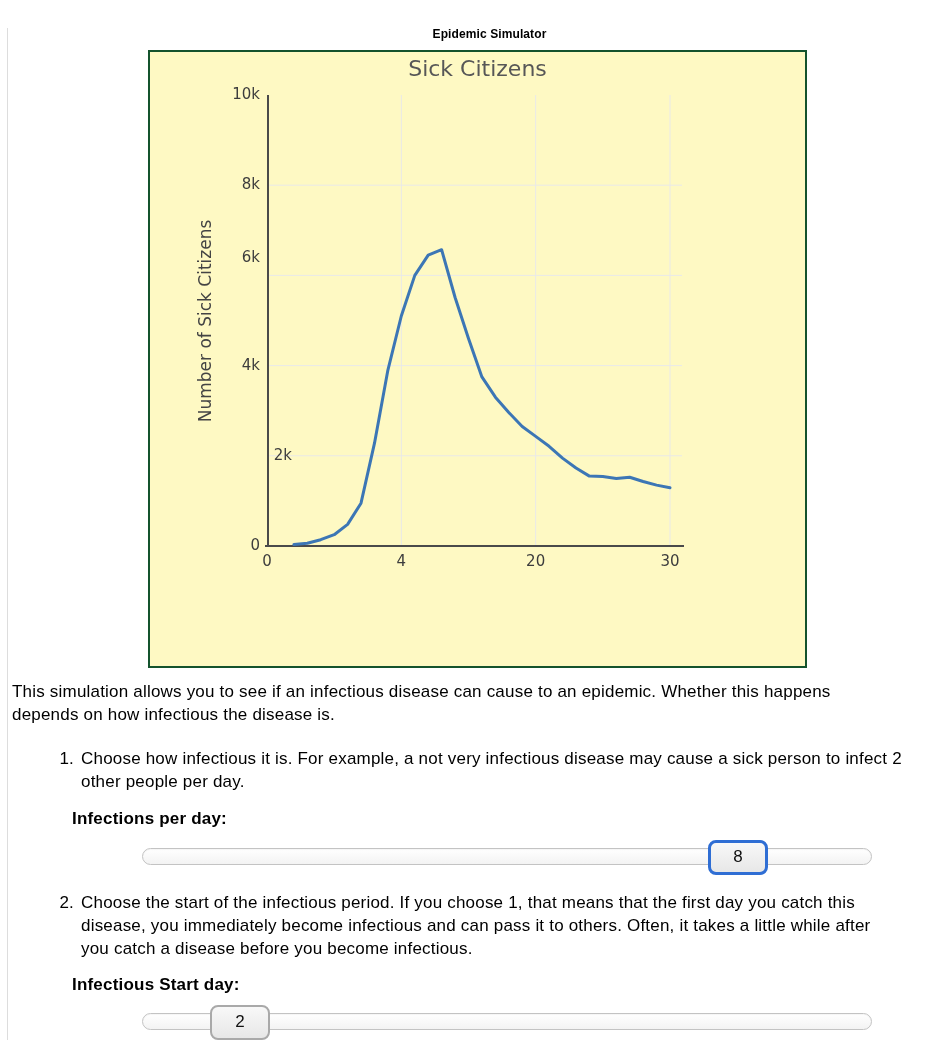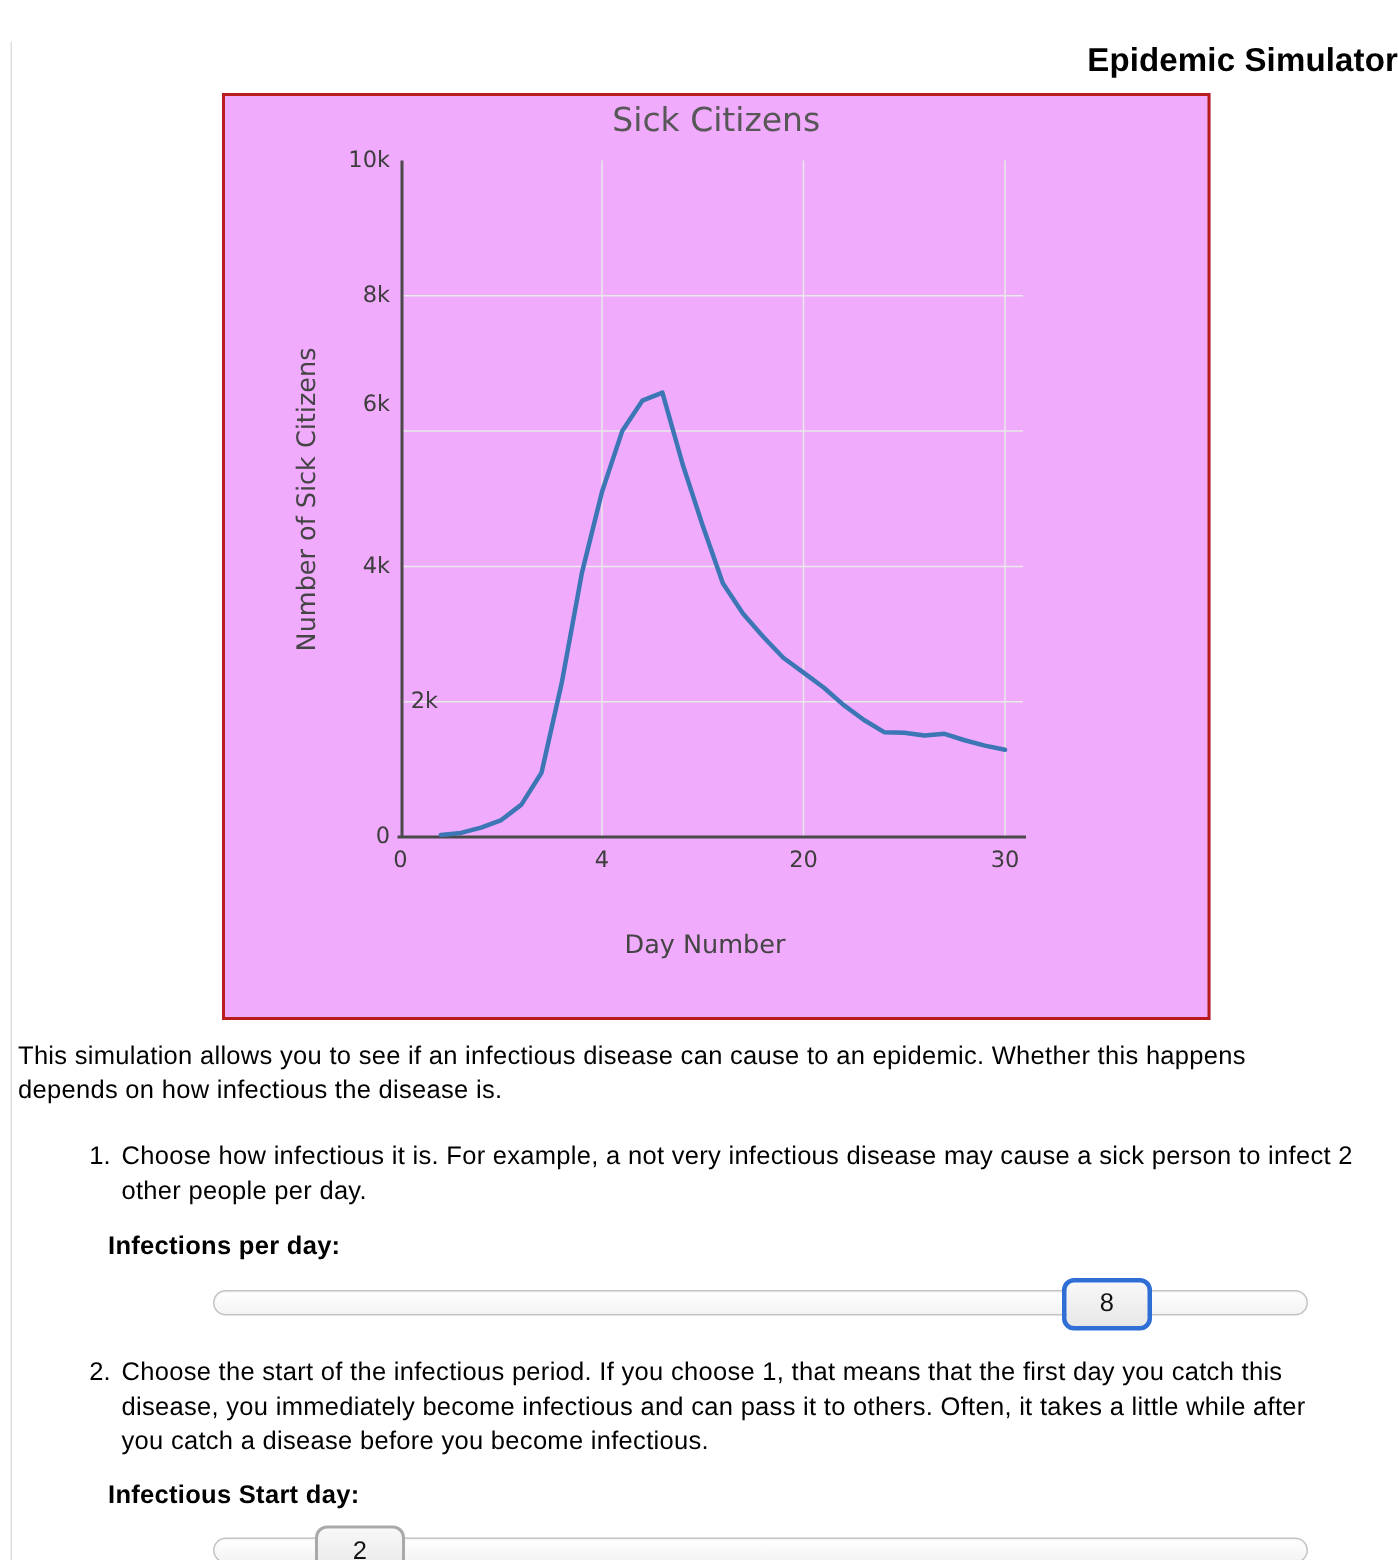--- a/index.html
+++ b/index.html
@@ -3,26 +3,26 @@
 <meta charset="utf-8">
 <style>
   html,body{margin:0;padding:0;}
   body{
     width:932px;height:1040px;overflow:hidden;position:relative;
     background:#ffffff;color:#000;
     font-family:"Liberation Sans",sans-serif;font-size:17px;letter-spacing:0.2px;
   }
   .left-rule{position:absolute;left:7px;top:28px;bottom:0;width:1px;background:#dddddd;}
 
-  .app-title{margin:27px 0 0 0;text-align:right;font-size:22px;font-weight:bold;letter-spacing:0.1px;padding-left:47px;}
+  .app-title{margin:27px 0 0 0;text-align:center;font-size:12px;font-weight:bold;letter-spacing:0.1px;padding-left:47px;}
 
   
   .chart-frame{
     position:relative;margin:9px 0 0 148px;width:655px;height:614px;
-    border:2px solid #b91c1c;background:#f0abfc;
+    border:2px solid #14532d;background:#fef9c3;
   }
   .chart-title{
     position:absolute;top:4px;left:0;width:100%;text-align:center;
     font-family:"DejaVu Sans",sans-serif;font-size:22px;color:#575757;letter-spacing:0;
   }
   .plot-svg{position:absolute;left:0;top:0;}
   .ytick{
     position:absolute;left:0;width:110px;text-align:right;
     font-family:"DejaVu Sans",sans-serif;font-size:15px;color:#3d3d3d;letter-spacing:0;
   }
@@ -82,21 +82,20 @@
       <line x1="118" y1="133.2" x2="532" y2="133.2" stroke="#e9e9e9" stroke-width="1"></line>
       <line x1="251.32999999999998" y1="43" x2="251.32999999999998" y2="494" stroke="#e9e9e9" stroke-width="1"></line>
       <line x1="385.65999999999997" y1="43" x2="385.65999999999997" y2="494" stroke="#e9e9e9" stroke-width="1"></line>
       <line x1="519.99" y1="43" x2="519.99" y2="494" stroke="#e9e9e9" stroke-width="1"></line>
       <line x1="118" y1="43" x2="118" y2="494" stroke="#4a4a4a" stroke-width="2"></line>
       <line x1="115" y1="494" x2="534" y2="494" stroke="#4a4a4a" stroke-width="2"></line>
       <polyline points="143.9,492.6 157.3,491.3 170.7,487.7 184.2,482.7 197.6,472.4 211.0,451.2 224.5,391.2 237.9,318.1 251.3,264.0 264.8,223.4 278.2,203.1 291.6,197.7 305.1,245.5 318.5,286.5 331.9,324.9 345.4,345.2 358.8,360.5 372.2,374.5 385.7,384.4 399.1,394.3 412.5,406.1 426.0,416.0 439.4,424.1 452.8,424.5 466.3,426.4 479.7,425.2 493.1,429.5 506.6,433.1 520.0,435.8" fill="none" stroke="#3c76b5" stroke-width="3" stroke-linejoin="round" stroke-linecap="round"></polyline>
     </svg>
   <div class="chart-title">Sick Citizens</div>
   <div class="y-axis-title">Number of Sick Citizens</div>
-  <div class="x-axis-title">Day Number</div>
   <div id="tick-layer">
       <div class="ytick" style="top: 484px;">0</div>
       <div class="ytick" style="top: 393.8px; margin-left: 32px;">2k</div>
       <div class="ytick" style="top: 303.6px;">4k</div>
       <div class="ytick" style="top: 196px;">6k</div>
       <div class="ytick" style="top: 123.2px;">8k</div>
       <div class="ytick" style="top: 33px;">10k</div>
       <div class="xtick" style="left: 95px; top: 500px;">0</div>
       <div class="xtick" style="left: 229.33px; top: 500px;">4</div>
       <div class="xtick" style="left: 363.66px; top: 500px;">20</div>

